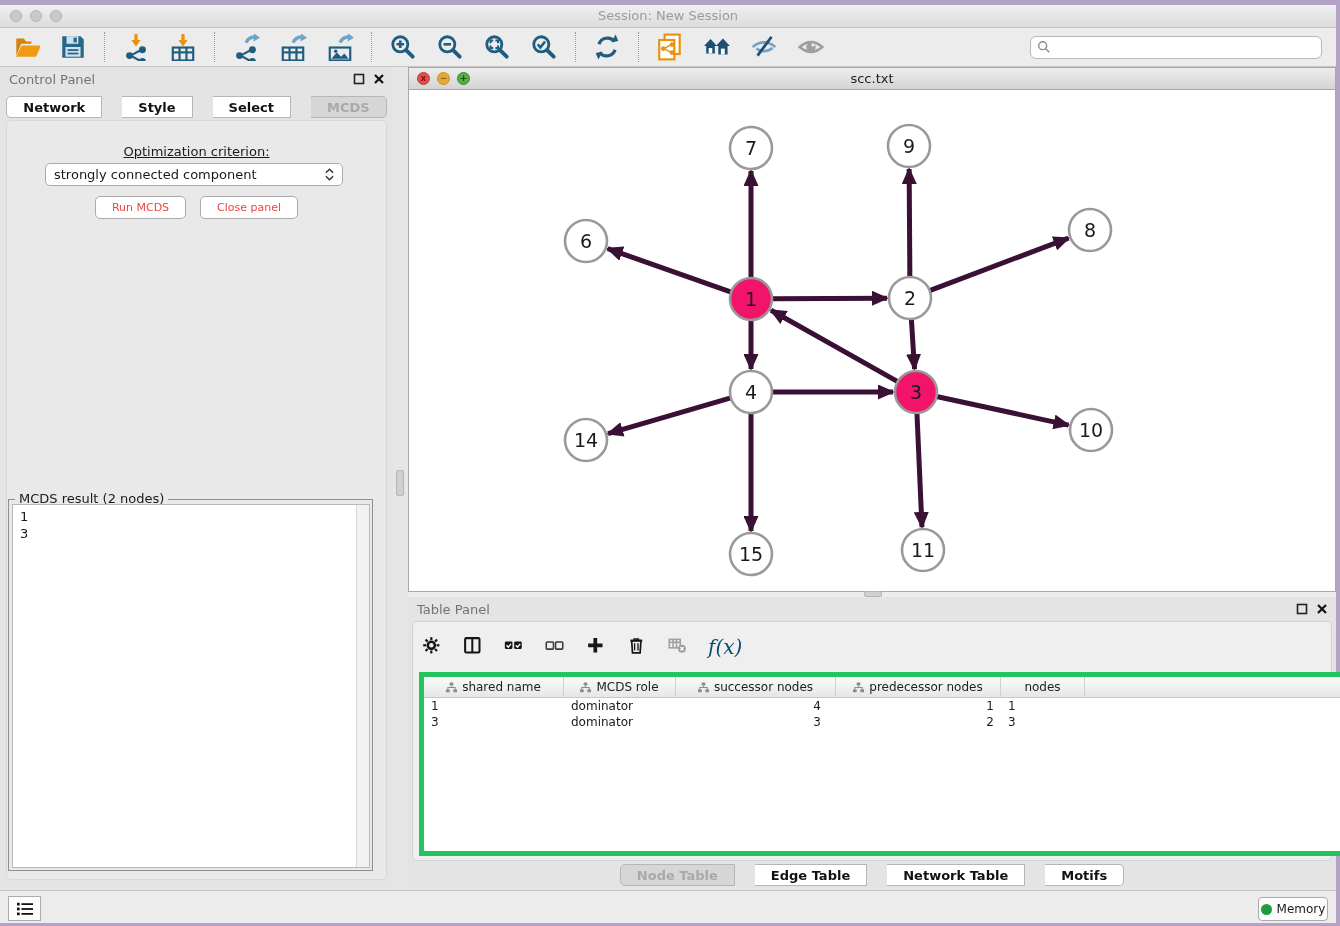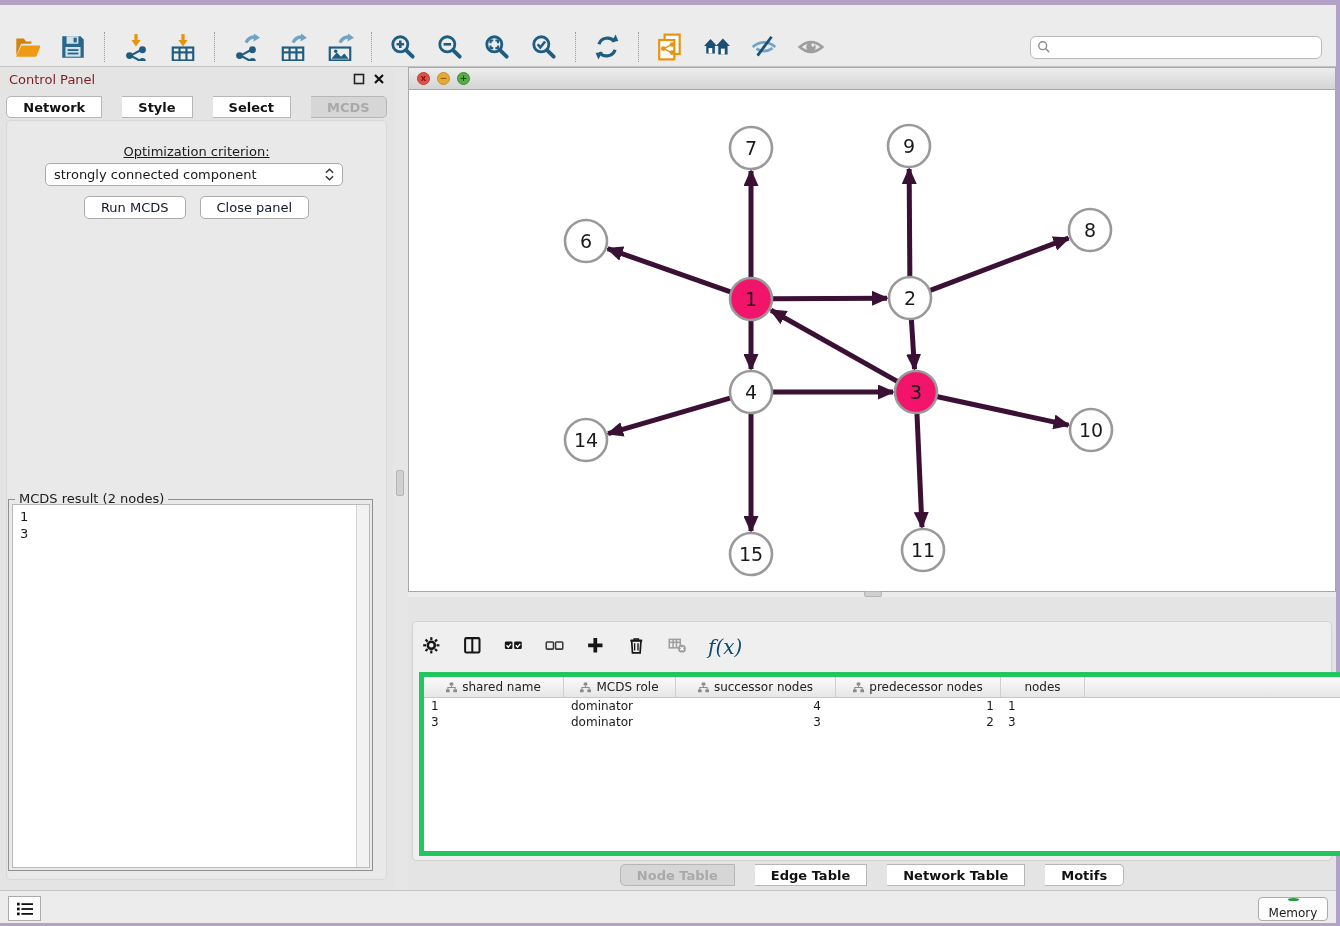--- a/index.html
+++ b/index.html
@@ -17,39 +17,39 @@
     border-bottom:1px solid #c4c4c4; display:flex; align-items:center; padding:0 10px; gap:15px; }
   .tb-icon { width:32px; height:32px; display:flex; align-items:center; justify-content:center; flex:0 0 auto; }
   .tb-icon svg { width:28px; height:28px; }
   .tb-sep { width:1px; height:30px; border-left:1px dotted #9a9a9a; flex:0 0 auto; }
   .searchbox { margin-left:auto; margin-right:4px; width:292px; height:23px; background:#fff;
     border:1px solid #b9b9b9; border-radius:6px; display:flex; align-items:center; padding:0 6px; gap:4px; }
   .searchbox input { border:none; outline:none; flex:1; font-size:12px; background:transparent; font-family:inherit; }
   
   .cpanel { position:absolute; left:0; top:62px; width:393px; height:823px; background:#e4e4e4; }
   .panel-head { position:absolute; left:0; top:0; width:100%; height:26px; }
-  .panel-title { position:absolute; left:9px; top:5px; font-size:13px; color:#7f1d1d; }
+  .panel-title { position:absolute; left:9px; top:5px; font-size:13px; color:#737373; }
   .panel-ctrls { position:absolute; right:8px; top:6px; display:flex; gap:8px; }
   .panel-ctrls svg { width:12px; height:12px; }
   .tabs-row { position:absolute; top:29px; left:0; width:100%; display:flex; justify-content:center; }
   .tabgrp { display:flex;gap:20px; }
   .tab { height:22px; padding:0 16px; background:#fff; border:1px solid #b6b6b6; border-left:none;
     display:flex; align-items:center; font-size:13px; font-weight:bold; color:#111; }
   .tab:first-child { border-left:1px solid #b6b6b6; border-radius:5px 0 0 5px; }
   .tab:last-child { border-radius:0 5px 5px 0; }
   .tab.sel { background:#d6d6d6; color:#a9a9a9; }
   .subpanel { position:absolute; left:6px; top:53px; width:381px; height:760px; background:#e9e9e9;
     border:1px solid #d8d8d8; border-radius:5px; }
   .opt-label { position:absolute; left:0; width:100%; top:77px; text-align:center; font-size:13px;text-decoration:underline; }
   .dropdown { position:absolute; left:45px; top:96px; width:298px; height:23px; background:#fff;
     border:1px solid #ababab; border-radius:5px; display:flex; align-items:center; padding:0 8px; font-size:13px; }
   .dd-arrows { margin-left:auto; display:flex; flex-direction:column; align-items:center; gap:1px; }
   .cp-btns { position:absolute; left:0; top:129px; width:100%; display:flex; justify-content:center; gap:14px; }
   .btn { height:23px; padding:0 16px; background:#fff; border:1px solid #ababab; border-radius:5px;
-    font-size:13px; display:flex; align-items:center; color:#0f172a; }
+    font-size:11px; display:flex; align-items:center; color:#ef4444; }
   .fieldset { position:absolute; left:8px; top:432px; width:365px; height:372px; border:1px solid #8f8f8f; }
   .fieldset-legend { position:absolute; left:6px; top:-9px; background:#e9e9e9; padding:0 4px; font-size:13px; }
   .result-box { position:absolute; left:3px; top:4px; width:358px; height:364px; background:#fff;
     border:1px solid #b9b9b9; font-size:13px; }
   .result-lines { padding:3px 0 0 7px; line-height:17px; }
   .result-scroll { position:absolute; right:0; top:0; width:13px; height:100%; background:#f2f2f2; border-left:1px solid #d5d5d5; }
   
   .vsplit { position:absolute; left:393px; top:62px; width:15px; height:823px; background:#e6e6e6; }
   .vsplit .handle { position:absolute; left:3px; top:403px; width:8px; height:26px; background:#d0d0d0;
     border:1px solid #b5b5b5; border-radius:2px; }
@@ -82,28 +82,36 @@
     border-right:1px solid #cfcfcf; position:relative; }
   .th svg { width:11px; height:11px; }
   .trow { display:flex; height:16px; font-size:12px; }
   .td { padding:1px 7px 0 7px; overflow:hidden; white-space:nowrap; }
   .tp-tabs { position:absolute; left:0; bottom:4px; width:100%; display:flex; justify-content:center; }
   
   .statusbar { position:absolute; left:0; top:885px; width:100%; height:33px; background:#ececec; border-top:1px solid #c4c4c4; }
   .sq-btn { position:absolute; background:#fdfdfd; border:1px solid #ababab; display:flex;
     align-items:center; justify-content:center; }
   .list-btn { left:8px; top:5px; width:33px; height:25px; }
-  .mem-btn { right:8px; top:6px; width:70px; height:24px; border-radius:4px; gap:5px; font-size:12px;flex-direction:column; }
+  .mem-btn { right:8px; top:6px; width:70px; height:24px; border-radius:4px; gap:5px; font-size:12px; }
   .mem-dot { width:11px; height:11px; border-radius:50%; background:#1f9c3c; }
 </style>
 </head>
 <body>
 
 <div class="window">
 
+  <div class="titlebar">
+    <div class="tl-dots">
+      <div class="tl-dot"></div>
+      <div class="tl-dot"></div>
+      <div class="tl-dot"></div>
+    </div>
+    <div class="win-title">Session: New Session</div>
+  </div>
 
   <div class="toolbar">
     <div id="main-toolbar-icons" style="display:flex;align-items:center;gap:15px;">
         <div class="tb-icon">
           <svg viewBox="0 0 26 26">
             <path d="M2 5h9l2 3h5v2H8.5L4 21V5z" fill="#d3820b"></path>
             <path d="M8.8 11.5H27l-4.6 10.5H3.8z" fill="#ef9a13"></path>
           </svg>
         </div>
         <div class="tb-icon">
@@ -330,20 +338,21 @@
       <div class="handle"></div>
     </div>
 
   <div class="netwin">
     <div class="net-titlebar">
       <div class="traffic">
         <div class="tbtn red">x</div>
         <div class="tbtn yel">−</div>
         <div class="tbtn grn">+</div>
       </div>
+      <div class="net-title">scc.txt</div>
     </div>
     <div class="canvas">
       <svg id="graph-svg" width="926" height="501">
           <defs>
             <marker id="arrow" markerUnits="userSpaceOnUse" markerWidth="18" markerHeight="15" refX="15" refY="7.5" orient="auto">
               <path d="M0,0 L17,7.5 L0,15 z" fill="#3a1134"></path>
             </marker>
           </defs>
           <line x1="342" y1="188" x2="342" y2="81" stroke="#3a1134" stroke-width="5" marker-end="url(#arrow)"></line>
           <line x1="322.18835217887363" y1="202.03590561439194" x2="198.69847142313844" y2="158.6273414699517" stroke="#3a1134" stroke-width="5" marker-end="url(#arrow)"></line>
@@ -405,20 +414,31 @@
           <g>
             <circle cx="514" cy="460" r="21" fill="#ffffff" stroke="#999999" stroke-width="2.6"></circle>
             <text x="514" y="466.5" text-anchor="middle" font-size="19" fill="#1a1a1a">11</text>
           </g>
         </svg>
     </div>
   </div>
   <div class="hsplit-handle" style="left:864px;"></div>
 
   <div class="tpanel">
+    <div class="panel-head">
+      <div class="panel-title">Table Panel</div>
+      <div class="panel-ctrls">
+        <svg viewBox="0 0 12 12" width="12" height="12">
+            <rect x="1.5" y="1.5" width="9" height="9" fill="none" stroke="#222" stroke-width="1.6"></rect>
+          </svg>
+        <svg viewBox="0 0 12 12" width="12" height="12">
+            <path d="M2 2 L10 10 M10 2 L2 10" stroke="#111" stroke-width="2.2"></path>
+          </svg>
+      </div>
+    </div>
     <div class="tp-body">
       <div class="tp-toolbar" id="tp-toolbar">
           <div class="tp-icon">
             <svg viewBox="0 0 26 26">
               <circle cx="11" cy="11" r="4.2" fill="none" stroke="#161616" stroke-width="3"></circle>
               <g stroke="#161616" stroke-width="2.6">
                 <line x1="17.2" y1="11" x2="20.6" y2="11"></line>
                 <line x1="15.384062043356595" y1="15.384062043356593" x2="17.788225099390857" y2="17.788225099390857"></line>
                 <line x1="11" y1="17.2" x2="11" y2="20.6"></line>
                 <line x1="6.615937956643406" y1="15.384062043356595" x2="4.211774900609145" y2="17.788225099390857"></line>

